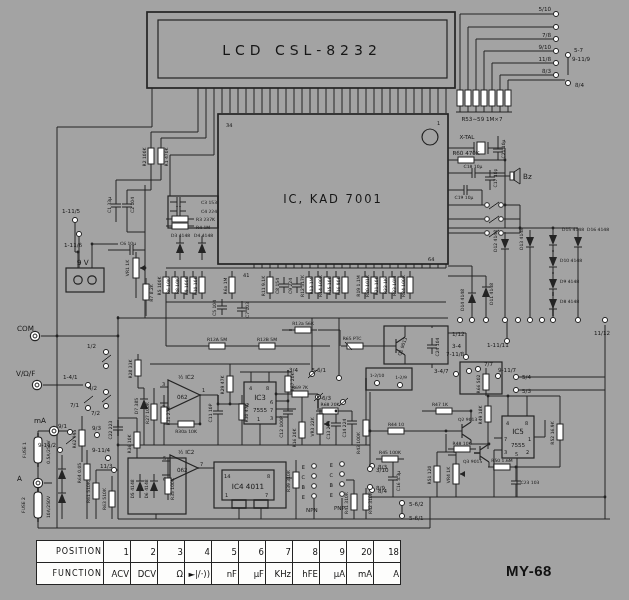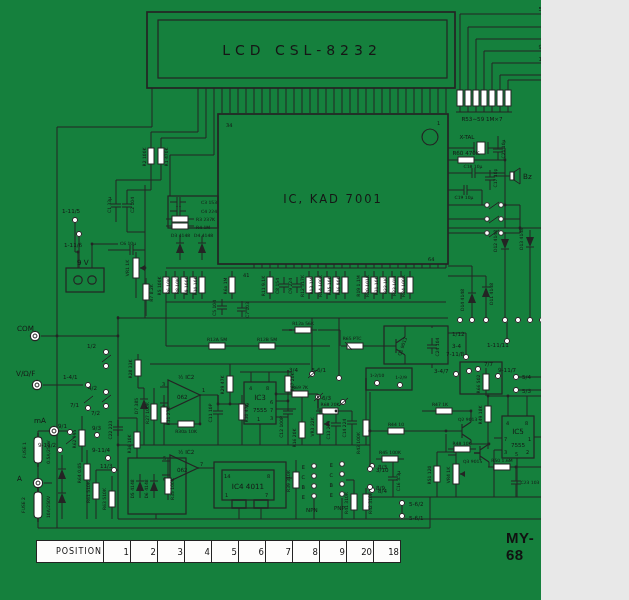--- a/index.html
+++ b/index.html
@@ -1,34 +1,34 @@
 <!DOCTYPE html>
 <html><head>
 <meta charset="utf-8">
 <style>
   html,body{margin:0;padding:0;background:#e8e8e8}
-  .page{position:relative;width:541px;height:600px;background:#15803d;font-family:"DejaVu Sans",sans-serif;overflow:hidden}
+  .page{position:relative;width:629px;height:600px;background:#a3a3a3;font-family:"DejaVu Sans",sans-serif;overflow:hidden}
   svg{position:absolute;left:0;top:0}
   .w{stroke:#242424;stroke-width:1;fill:none}
   .w2{stroke:#242424;stroke-width:1.7;fill:none}
   .bx{stroke:#242424;stroke-width:1.2;fill:none}
   text{fill:#161616}
   .l{font-size:5.6px}
   .xs{font-size:4.5px}
   .s{font-size:5px}
   .m{font-size:7.2px}
   .big{font-size:14px;letter-spacing:5px}
   .icl{font-size:11.5px;letter-spacing:2px}
   .dot{fill:#242424}
   .tm{fill:#fff;stroke:#242424;stroke-width:1}
   table.fn{position:absolute;left:36px;top:540px;border-collapse:collapse;font-size:8.5px;color:#111}
   table.fn th,table.fn td{border:1.6px solid #232323;text-align:right;height:21px;padding:0 1px;font-weight:normal;background:#fdfdfc}
   table.fn th{width:64px;font-size:8px;letter-spacing:1px}
   table.fn td{width:24px}
-  .model{position:absolute;left:506px;top:529px;font:bold 15px "Liberation Sans",sans-serif;letter-spacing:.5px;color:#111}
+  .model{position:absolute;left:506px;top:562px;font:bold 15px "Liberation Sans",sans-serif;letter-spacing:.5px;color:#111}
 </style>
 </head>
 <body>
 
 <div class="page">
 <svg width="629" height="600" viewBox="0 0 629 600">
 <defs>
   <g id="rV">
           <rect x="-3" y="-8" width="6" height="16" fill="#fff" stroke="#242424" stroke-width="1"></rect>
           <path d="M0 -14V-8M0 8V14" stroke="#242424" fill="none" stroke-width="1"></path>
@@ -567,17 +567,31 @@
     <td>3</td>
     <td>4</td>
     <td>5</td>
     <td>6</td>
     <td>7</td>
     <td>8</td>
     <td>9</td>
     <td>20</td>
     <td>18</td>
   </tr>
+  <tr>
+    <th>FUNCTION</th>
+    <td>ACV</td>
+    <td>DCV</td>
+    <td>Ω</td>
+    <td>►|/·))</td>
+    <td>nF</td>
+    <td>μF</td>
+    <td>KHz</td>
+    <td>hFE</td>
+    <td>μA</td>
+    <td>mA</td>
+    <td>A</td>
+  </tr>
 </tbody>
     </table>
 
 <div class="model">MY-68</div>
 </div>
 
 </body></html>

